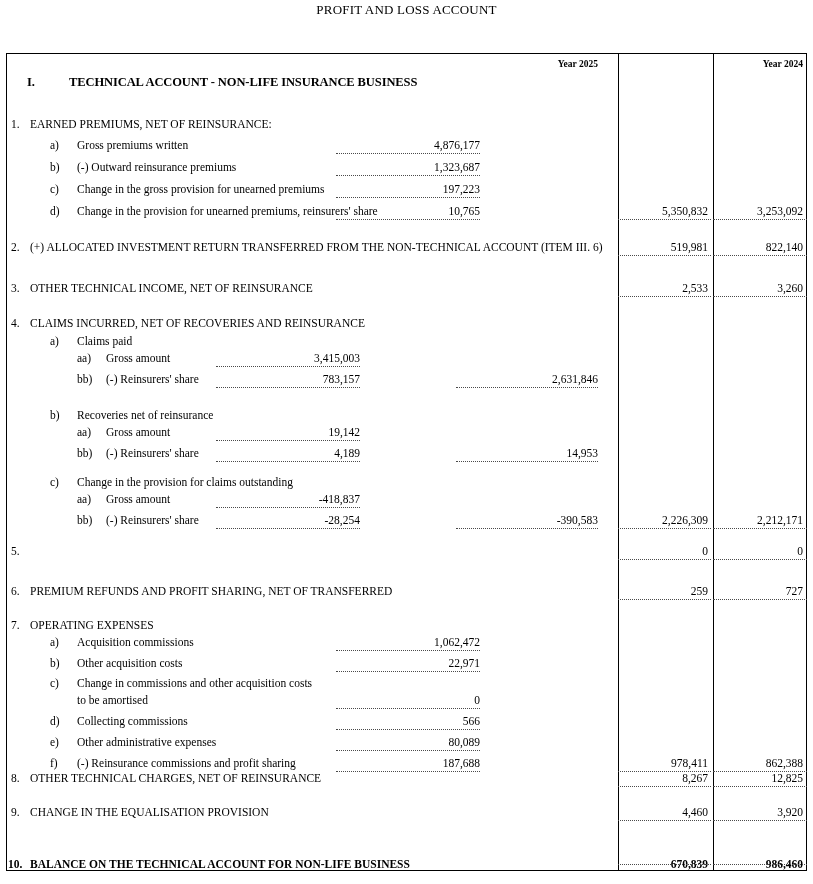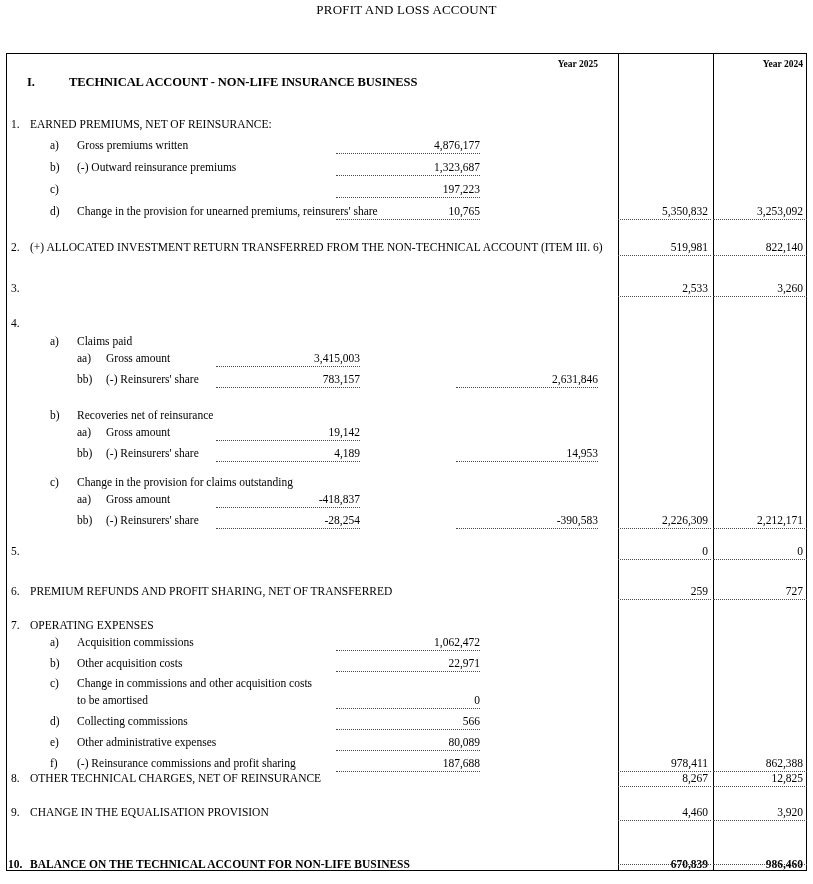--- a/index.html
+++ b/index.html
@@ -164,20 +164,21 @@
 
   <div class="row" style="top:105px;">
     <div class="c-num" style="left:44px;">b)</div>
     <div class="c-label" style="left:71px;">(-) Outward reinsurance premiums</div>
     <div class="money col-a">1,323,687</div>
   </div>
   <div class="ul col-a" style="top:122px;"></div>
 
   <div class="row" style="top:127px;">
     <div class="c-num" style="left:44px;">c)</div>
+    <div class="c-label" style="left:71px;">Change in the gross provision for unearned premiums</div>
     <div class="money col-a">197,223</div>
   </div>
   <div class="ul col-a" style="top:144px;"></div>
 
   <div class="row" style="top:149px;">
     <div class="c-num" style="left:44px;">d)</div>
     <div class="c-label" style="left:71px;">Change in the provision for unearned premiums, reinsurers' share</div>
     <div class="money col-a">10,765</div>
     <div class="money col-c">5,350,832</div>
     <div class="money col-d">3,253,092</div>
@@ -190,28 +191,30 @@
     <div class="c-num" style="left:5px;">2.</div>
     <div class="c-label" style="left:24px;">(+) ALLOCATED INVESTMENT RETURN TRANSFERRED FROM THE NON-TECHNICAL ACCOUNT (ITEM III. 6)</div>
     <div class="money col-c">519,981</div>
     <div class="money col-d">822,140</div>
   </div>
   <div class="ul col-c" style="top:202px;"></div>
   <div class="ul col-d" style="top:202px;"></div>
 
   <div class="row" style="top:226px;">
     <div class="c-num" style="left:5px;">3.</div>
+    <div class="c-label" style="left:24px;">OTHER TECHNICAL INCOME, NET OF REINSURANCE</div>
     <div class="money col-c">2,533</div>
     <div class="money col-d">3,260</div>
   </div>
   <div class="ul col-c" style="top:243px;"></div>
   <div class="ul col-d" style="top:243px;"></div>
 
   <div class="row" style="top:261px;">
     <div class="c-num" style="left:5px;">4.</div>
+    <div class="c-label" style="left:24px;">CLAIMS INCURRED, NET OF RECOVERIES AND REINSURANCE</div>
   </div>
 
   <div class="row" style="top:279px;">
     <div class="c-num" style="left:44px;">a)</div>
     <div class="c-label" style="left:71px;">Claims paid</div>
   </div>
 
   <div class="row" style="top:296px;">
     <div class="c-num" style="left:71px;">aa)</div>
     <div class="c-label" style="left:100px;">Gross amount</div>

